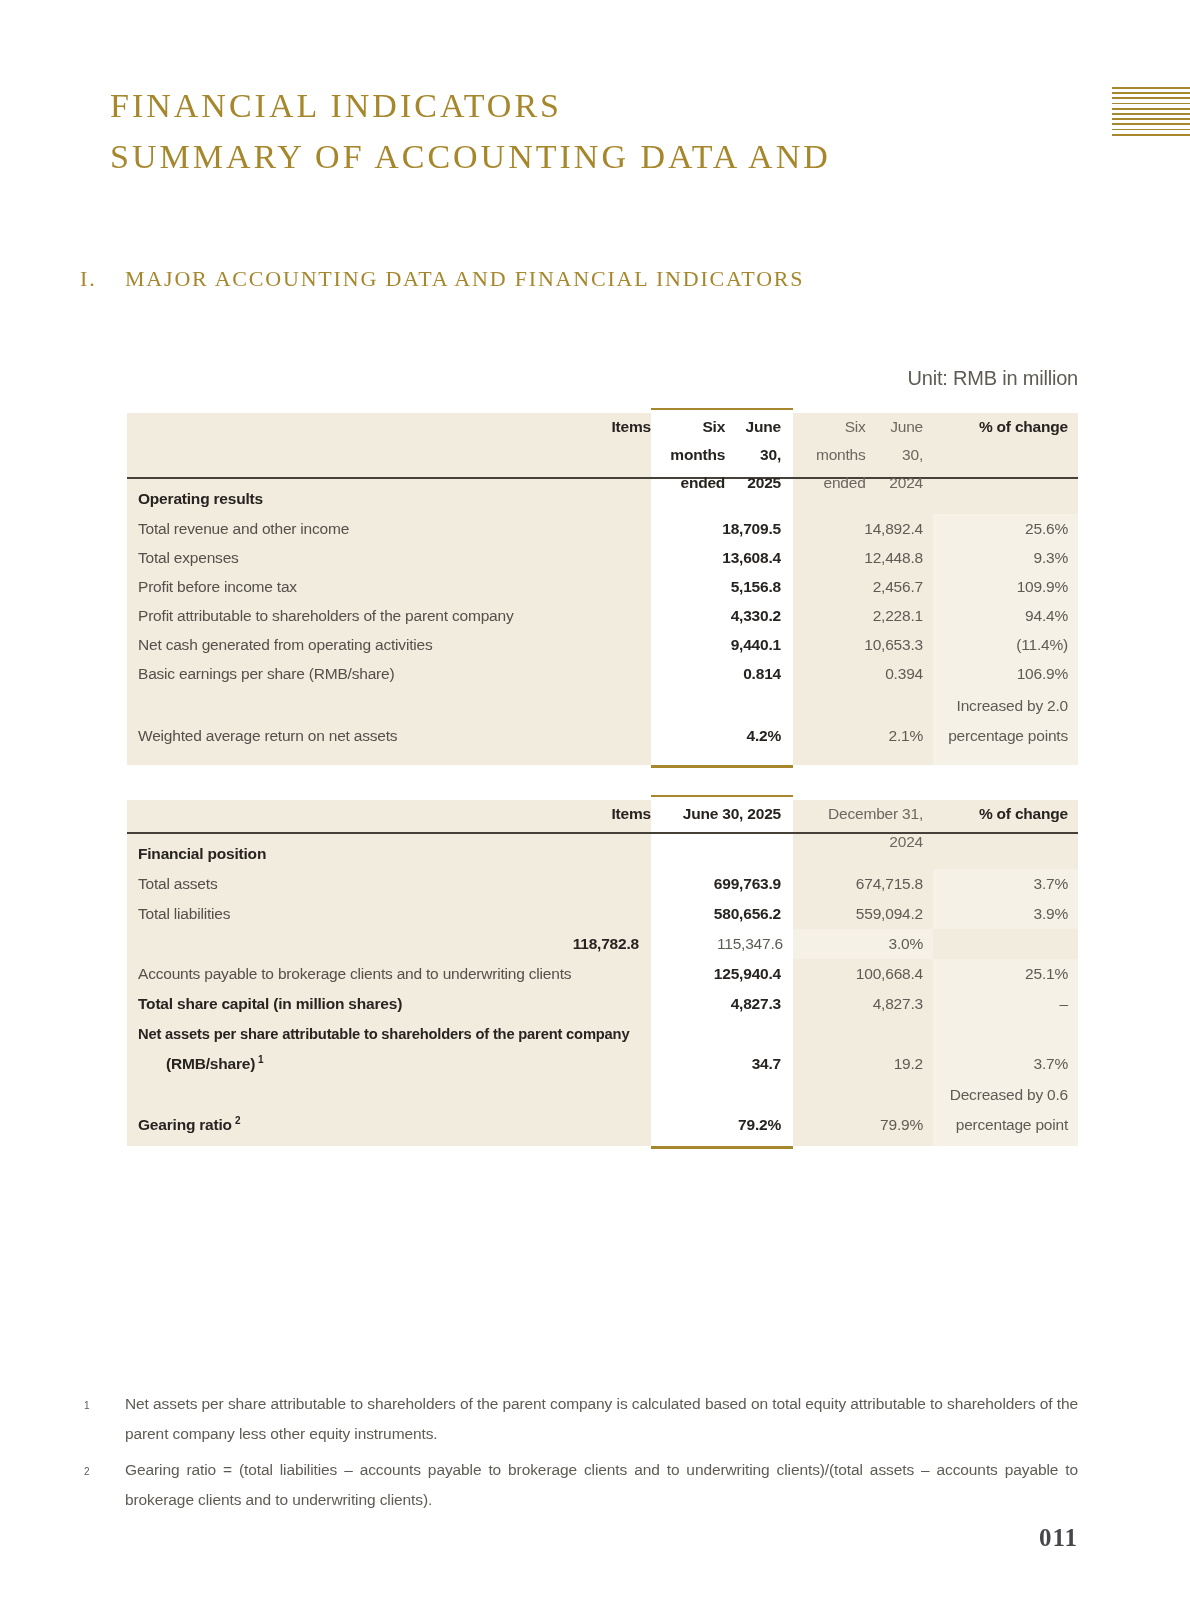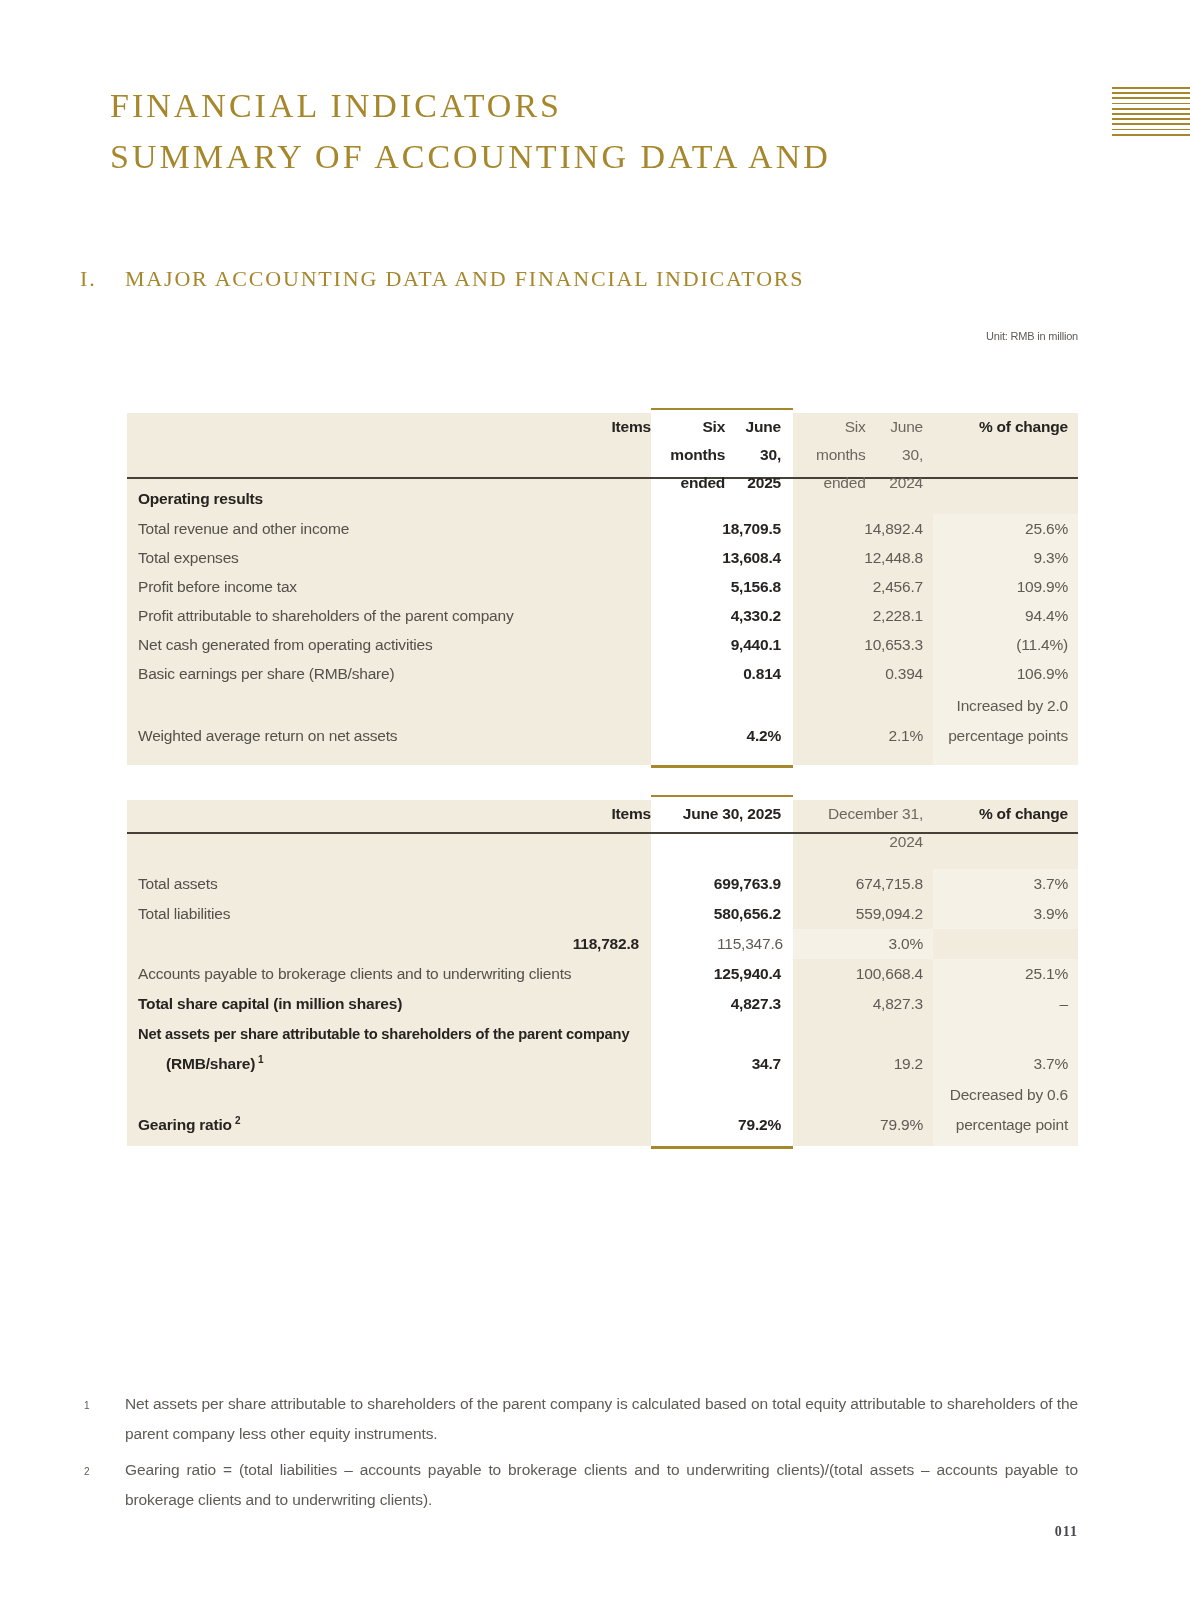--- a/index.html
+++ b/index.html
@@ -33,22 +33,22 @@
       var(--gold) 0px,var(--gold) 1.7px,
       transparent 1.7px,transparent 5.2px);
   }
   .section-heading{
     position:absolute;left:80px;top:266px;display:flex;
     font-family:"Liberation Serif","DejaVu Serif",serif;
     font-size:22px;letter-spacing:1.8px;color:var(--gold);
   }
   .section-number{width:45px;flex:0 0 45px;}
   .unit-note{
-    position:absolute;right:112px;top:330px;
-    font-size:11px;color:var(--val);letter-spacing:-0.2px;
+    position:absolute;right:112px;top:367px;
+    font-size:20px;color:var(--val);letter-spacing:-0.2px;
   }
   
   .tbl{
     position:absolute;left:127px;width:951px;
     background:var(--beige);
     font-size:15.5px;letter-spacing:-0.2px;
   }
   #tbl1{top:413px;}
   #tbl2{top:800px;}
   .white-strip{
@@ -100,21 +100,21 @@
     position:absolute;left:80px;width:998px;
     font-size:15.5px;line-height:30px;color:var(--val);letter-spacing:-0.1px;
   }
   #fn1{top:1389px;}
   #fn2{top:1455px;}
   .fn-marker{position:absolute;left:4px;top:2px;font-size:10px;color:var(--val);}
   .fn-text{margin-left:45px;text-align:justify;}
   .page-number{
     position:absolute;right:112px;top:1524px;
     font-family:"Liberation Serif","DejaVu Serif",serif;
-    font-size:14px;letter-spacing:1px;color:#47464a;font-weight:600;
+    font-size:25px;letter-spacing:1px;color:#47464a;font-weight:600;
   }
 </style>
 </head>
 <body>
 
 <div class="page-title">
   <div>FINANCIAL INDICATORS</div>
   <div>SUMMARY OF ACCOUNTING DATA AND</div>
 </div>
 
@@ -221,20 +221,21 @@
       </div>
       <div class="c-v24 gray">
         <div class="line">December 31, 2024</div>
       </div>
       <div class="c-chg">
         <div class="line">% of change</div>
       </div>
     </div>
 
     <div class="tr sect">
+      <div class="c-label">Financial position</div>
       <div></div>
       <div></div>
       <div></div>
     </div>
 
     <div class="tr datarow">
       <div class="c-label">Total assets</div>
       <div class="c-v25">699,763.9</div>
       <div class="c-v24">674,715.8</div>
       <div class="c-chg light">3.7%</div>

